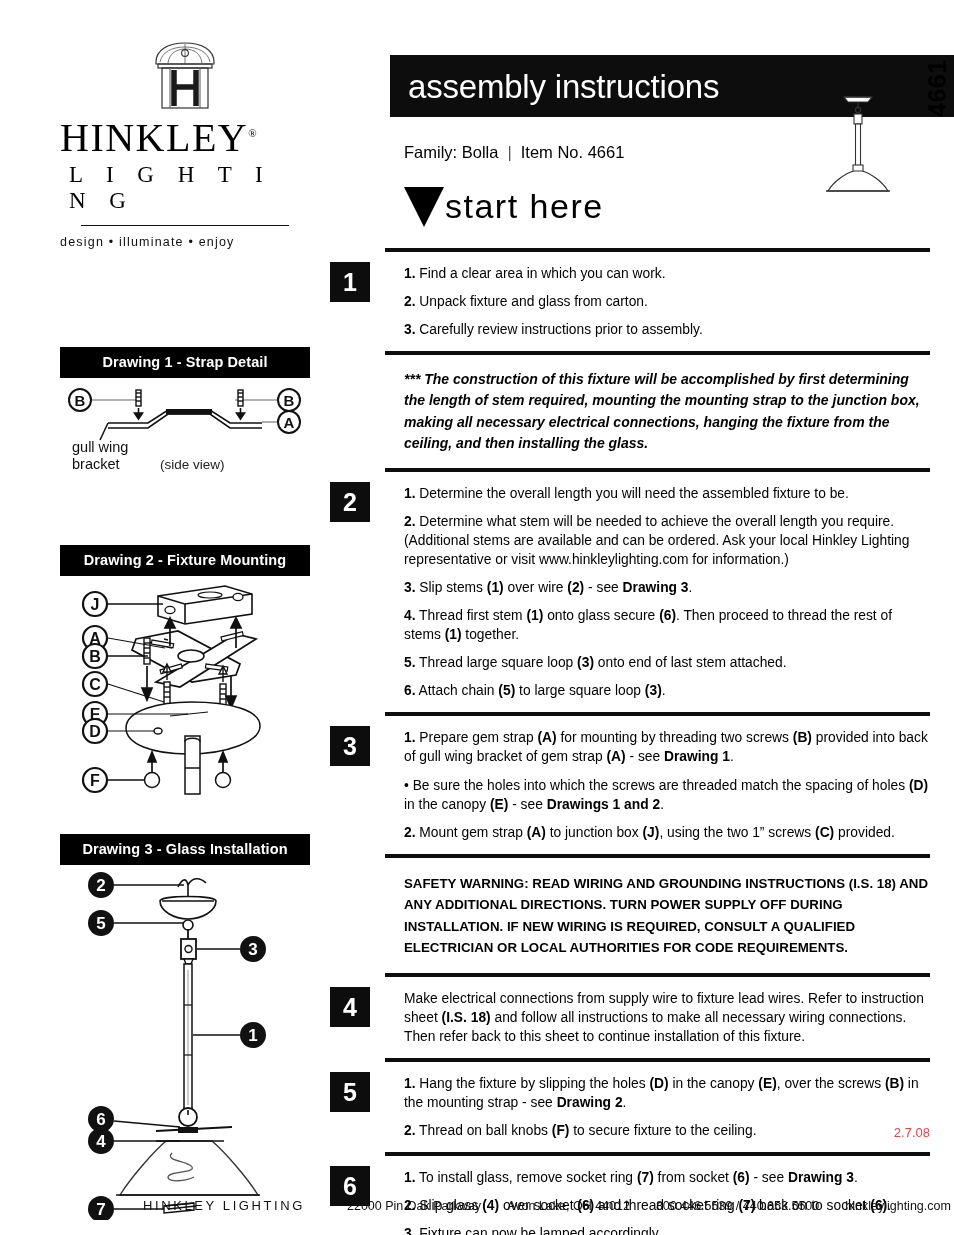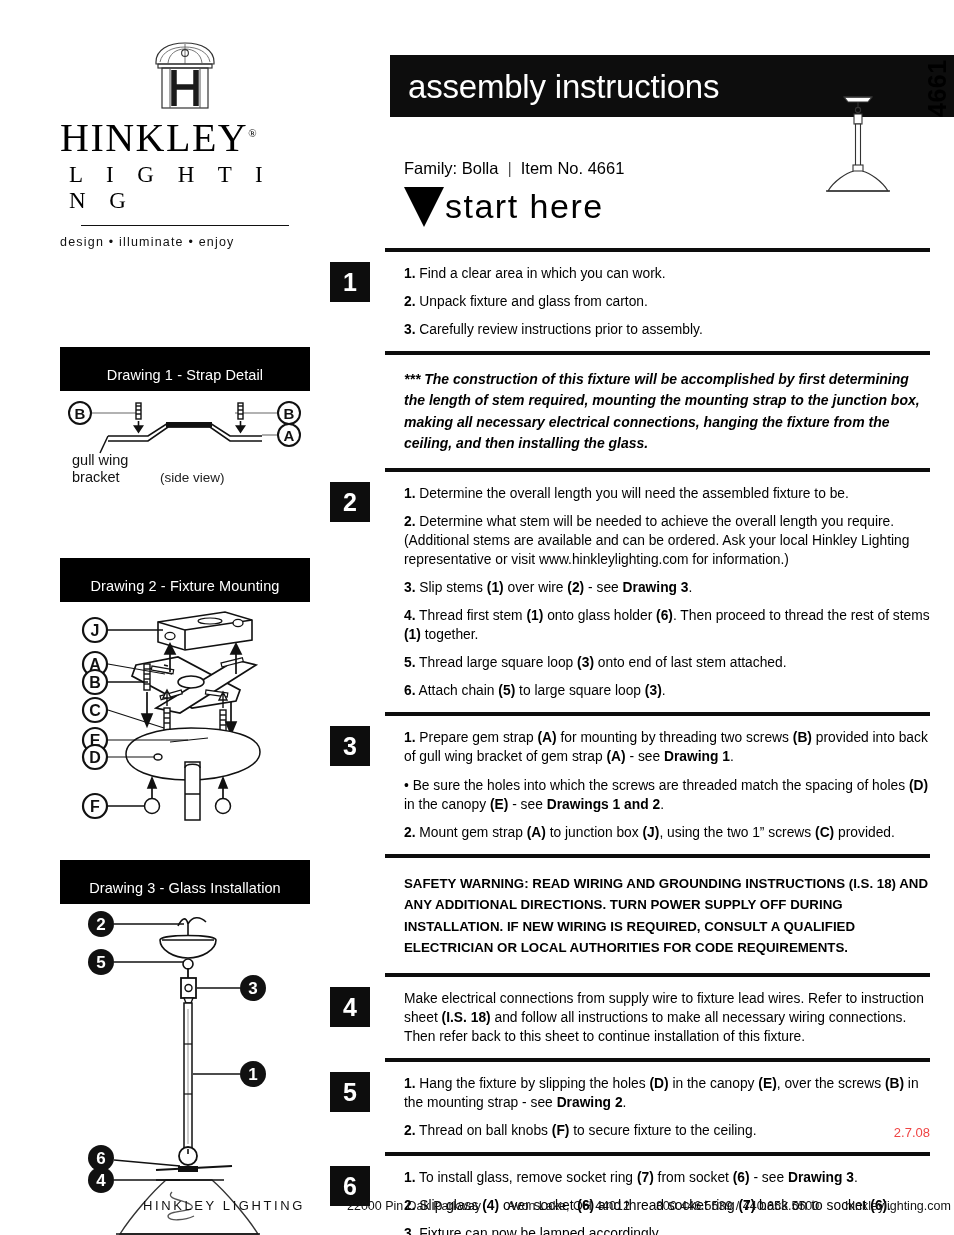--- a/index.html
+++ b/index.html
@@ -58,23 +58,23 @@
     font-size: 12.5px;
     letter-spacing: 1.2px;
     color: #111;
   }
 
   
   .dwg-header {
     background: #000;
     color: #fff;
     font-size: 14.5px;
-    font-weight: normal;
+    font-weight: bold;
     text-align: center;
-    padding: 20px 4px 8px;
+    padding: 7px 4px 8px;
     letter-spacing: 0.1px;
   }
   .dwg-1-wrap { margin-top: 98px; }
   .dwg-2-wrap { margin-top: 63px; }
   .dwg-3-wrap { margin-top: 32px; }
   .dwg-body { position: relative; }
 
   
   .right-col {
     position: absolute;
@@ -106,21 +106,21 @@
     transform-origin: left top;
     position: absolute;
     left: 28px; top: 62px;
     font-size: 25px;
     font-weight: bold;
     letter-spacing: 0.5px;
     white-space: nowrap;
   }
   .family-line {
     position: absolute;
-    left: 74px; top: 104px;
+    left: 74px; top: 88px;
     font-size: 16.5px;
   }
   .family-line .sep {
     display: inline-block;
     margin: 0 9px;
     color: #555;
     font-weight: 300;
   }
   .start-here {
     position: absolute;
@@ -511,21 +511,21 @@
 
     <div class="note-block">*** The construction of this fixture will be accomplished by first determining the length of stem required, mounting the mounting strap to the junction box, making all necessary electrical connections, hanging the fixture from the ceiling, and then installing the glass.</div>
     <div class="rule"></div>
 
     <div class="step-row">
       <div class="step-badge">2</div>
       <div class="step-body">
           <p><b>1.</b><span> Determine the overall length you will need the assembled fixture to be.</span></p>
           <p><b>2.</b><span> Determine what stem will be needed to achieve the overall length you require. (Additional stems are available and can be ordered. Ask your local Hinkley Lighting representative or visit www.hinkleylighting.com for information.)</span></p>
           <p><b>3.</b><span> Slip stems </span><b>(1)</b><span> over wire </span><b>(2)</b><span> - see </span><b>Drawing 3</b><span>.</span></p>
-          <p><b>4.</b><span> Thread first stem </span><b>(1)</b><span> onto glass holder </span><b>(6)</b><span>. Then proceed to thread the rest of stems </span><b>(1)</b><span> together.</span></p>
+          <p><b>4.</b><span> Thread first stem </span><b>(1)</b><span> onto glass secure </span><b>(6)</b><span>. Then proceed to thread the rest of stems </span><b>(1)</b><span> together.</span></p>
           <p><b>5.</b><span> Thread large square loop </span><b>(3)</b><span> onto end of last stem attached.</span></p>
           <p><b>6.</b><span> Attach chain </span><b>(5)</b><span> to large square loop </span><b>(3)</b><span>.</span></p>
         </div>
     </div>
     <div class="rule"></div>
 
     <div class="step-row">
       <div class="step-badge">3</div>
       <div class="step-body">
           <p><b>1.</b><span> Prepare gem strap </span><b>(A)</b><span> for mounting by threading two screws </span><b>(B)</b><span> provided into back of gull wing bracket of gem strap </span><b>(A)</b><span> - see </span><b>Drawing 1</b><span>.</span></p>

